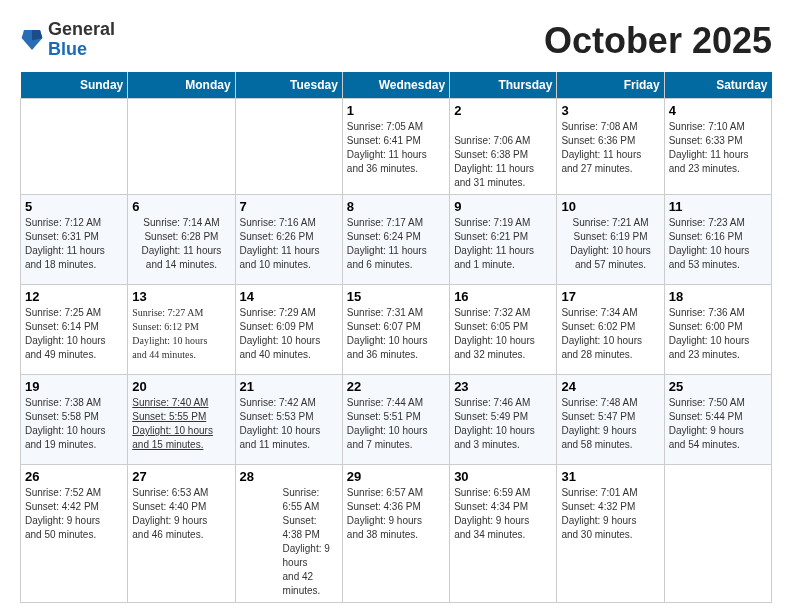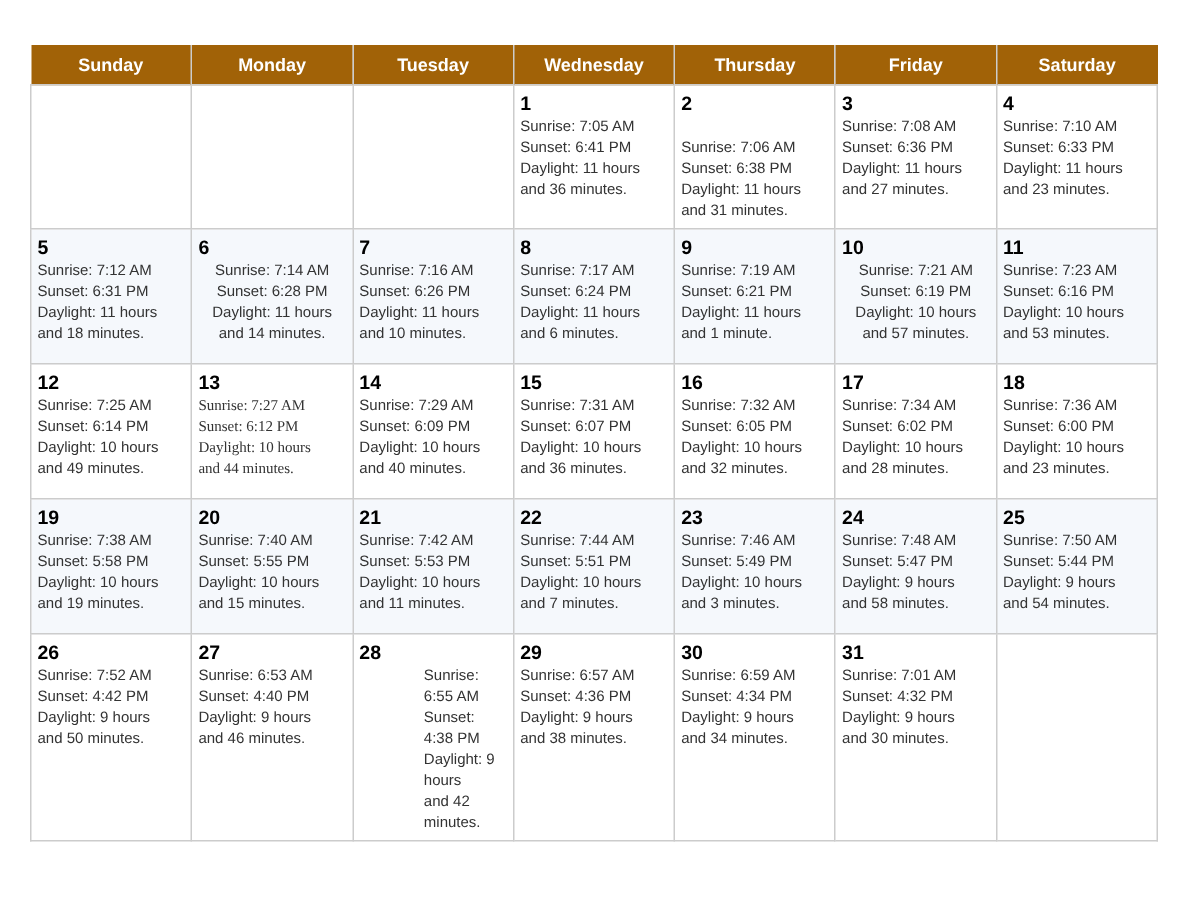--- a/index.html
+++ b/index.html
@@ -45,24 +45,24 @@
     .location {
       font-size: 15px;
       color: #444;
     }
     table {
       width: 100%;
       border-collapse: collapse;
       font-size: 11px;
     }
     th {
-      background-color: #a16207;
+      background-color: #0369a1;
       color: #fff;
       padding: 6px 4px;
-      text-align: center;
+      text-align: right;
       font-size: 12px;
       font-weight: bold;
     }
     td {
       border: 1px solid #ccc;
       vertical-align: top;
       padding: 4px;
       height: 90px;
       width: calc(100%/7);
     }
@@ -87,21 +87,32 @@
       background-color: #fff;
     }
     th:not(:last-child), td:not(:last-child) {
       border-right: 1px solid #ccc;
     }
   </style>
 </head>
 <body>
 
 <div class="header">
+  <div class="logo">
+    <svg class="logo-icon" viewBox="0 0 30 35" xmlns="http://www.w3.org/2000/svg">
+      <polygon points="5,5 25,5 28,15 15,30 2,15" fill="#2a6db5"></polygon>
+      <polygon points="15,5 25,5 28,15 15,18" fill="#1a4d8a"></polygon>
+    </svg>
+    <div class="logo-text">
+      <span class="logo-general">General</span>
+      <span class="logo-blue">Blue</span>
+    </div>
+  </div>
   <div class="title-block">
+    <div class="month-title">October 2025</div>
   </div>
 </div>
 
 <table>
   <thead>
     <tr>
     <th>Sunday</th>
         <th>Monday</th>
         <th>Tuesday</th>
         <th>Wednesday</th>
@@ -249,21 +260,21 @@
       <tr>
         <td>
           <span class="day-number">19</span>
           <div class="cell-info" style="white-space: pre-line;">Sunrise: 7:38 AM
 Sunset: 5:58 PM
 Daylight: 10 hours
 and 19 minutes.</div>
         </td>
         <td>
           <span class="day-number">20</span>
-          <div class="cell-info" style="white-space: pre-line;">Sunrise: 7:40 AM
+          <div class="cell-info" style="white-space: pre-line; text-decoration: underline;">Sunrise: 7:40 AM
 Sunset: 5:55 PM
 Daylight: 10 hours
 and 15 minutes.</div>
         </td>
         <td>
           <span class="day-number">21</span>
           <div class="cell-info" style="white-space: pre-line;">Sunrise: 7:42 AM
 Sunset: 5:53 PM
 Daylight: 10 hours
 and 11 minutes.</div>

